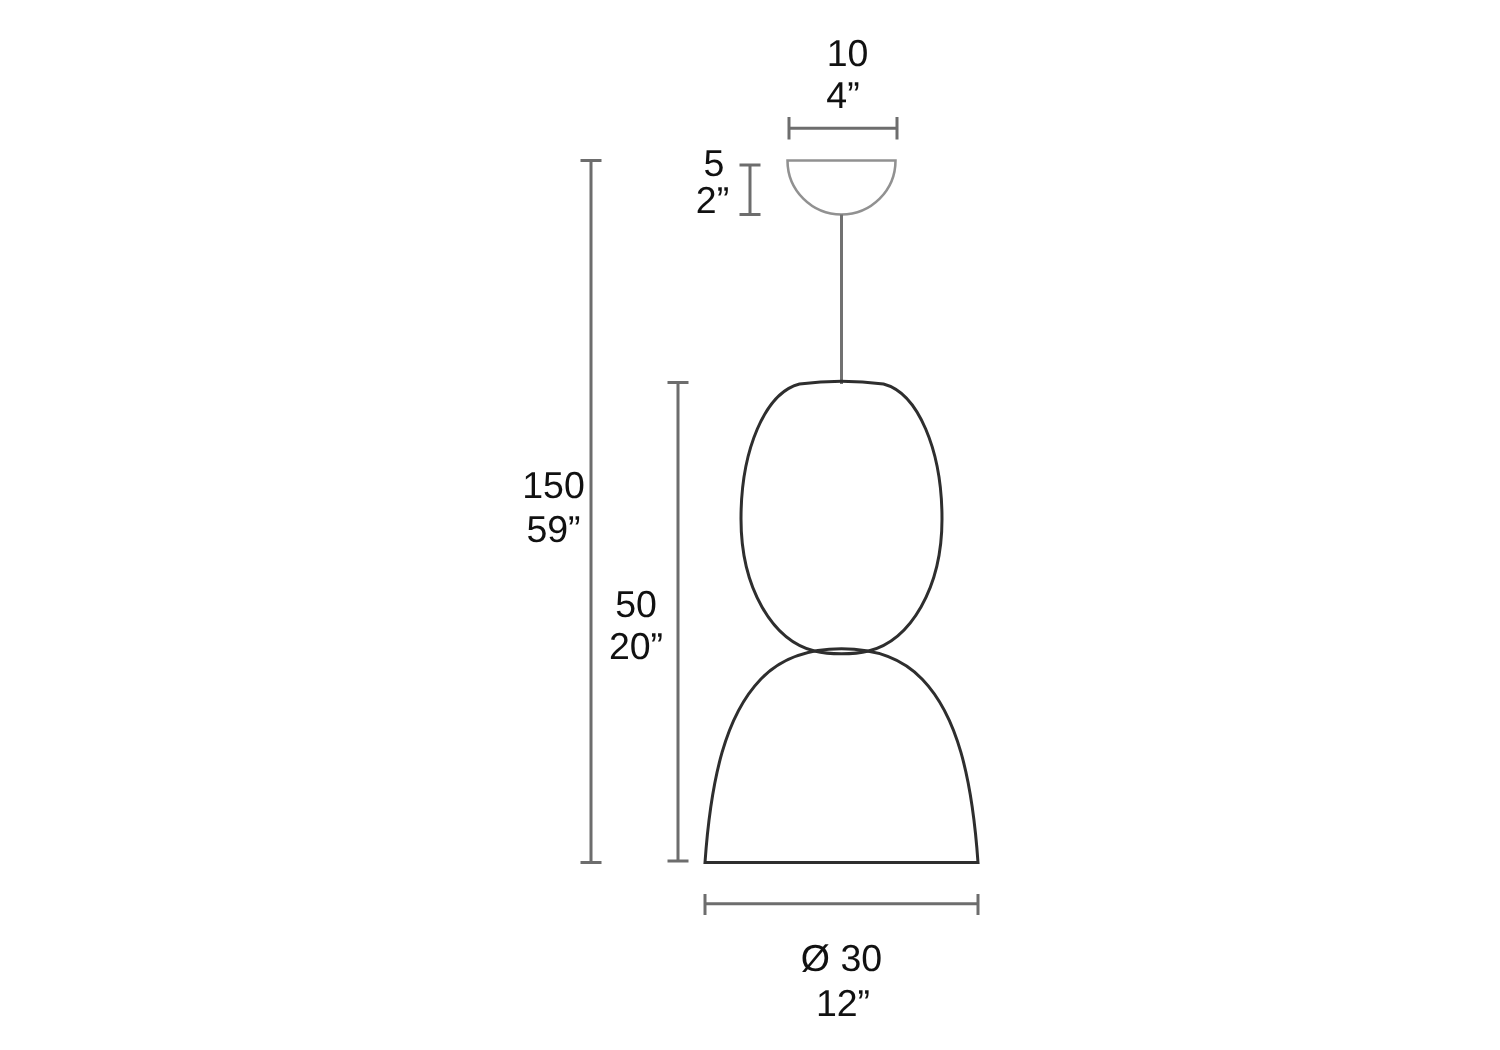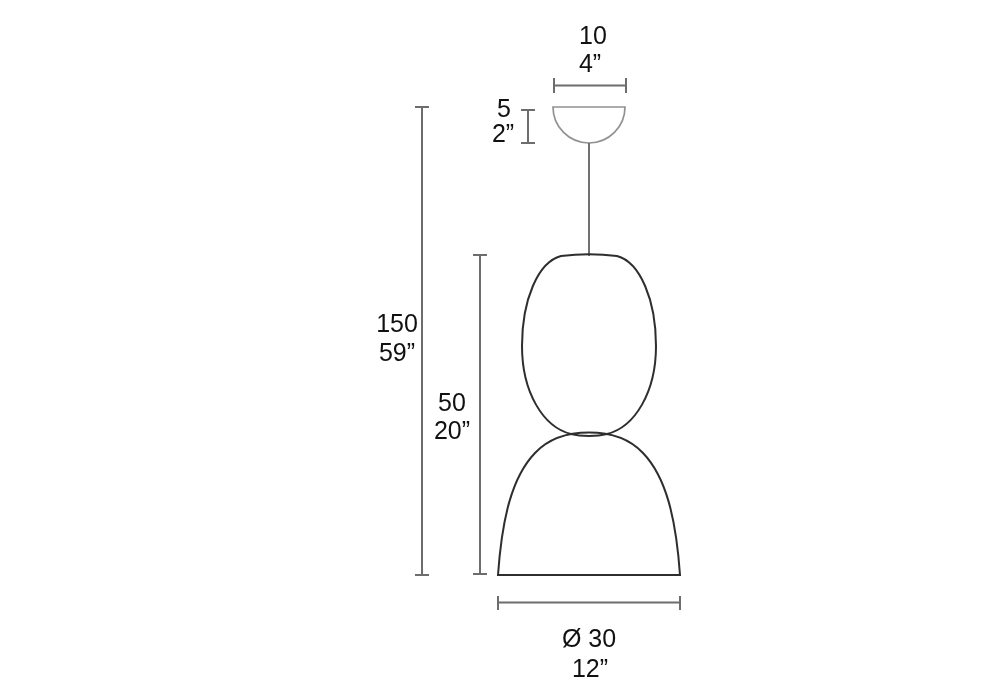--- a/index.html
+++ b/index.html
@@ -7,21 +7,20 @@
     padding: 0;
     background: #ffffff;
   }
   .stage {
     position: relative;
     width: 944px;
     height: 700px;
     background: #ffffff;
     overflow: hidden;
     font-family: "Liberation Sans", sans-serif;
-    padding-left: 28px;
   }
   svg { display: block; }
   .dim-line {
     stroke: #6d6d6d;
     stroke-width: 2;
     fill: none;
   }
   .canopy-outline {
     stroke: #919191;
     stroke-width: 1.7;

